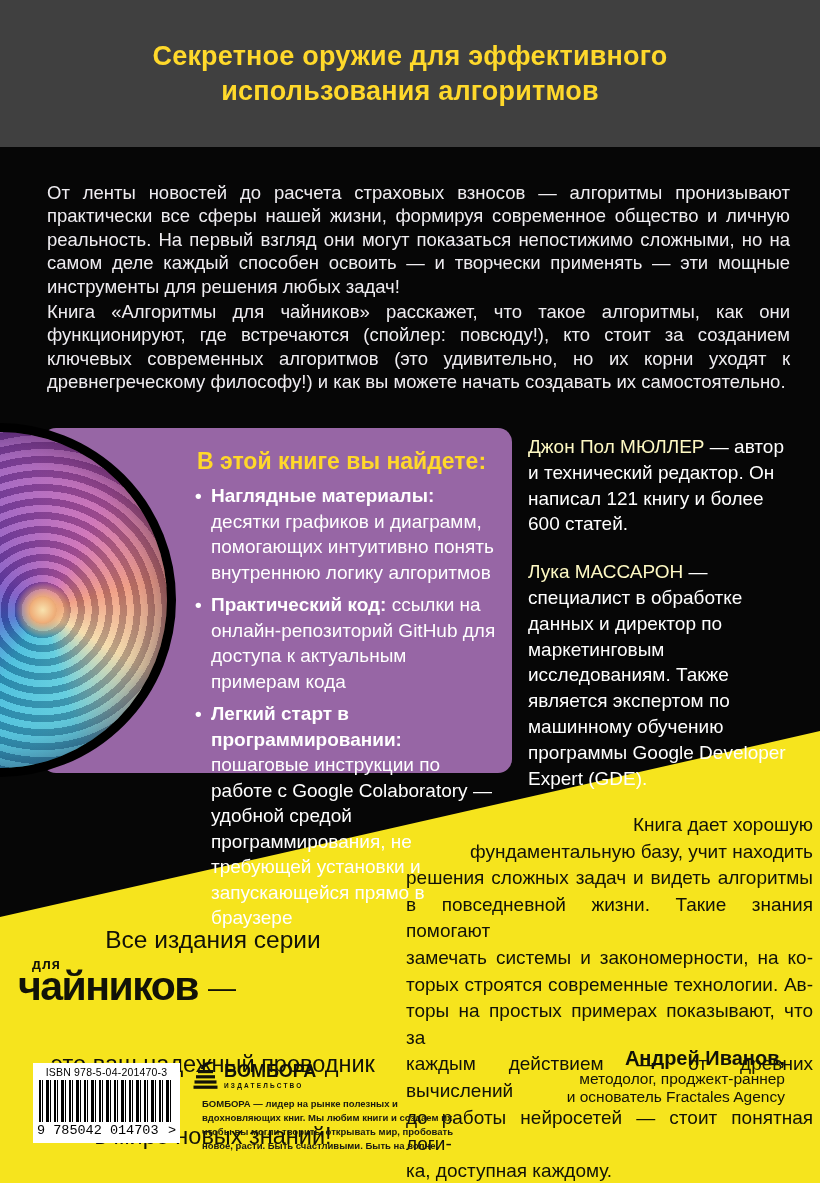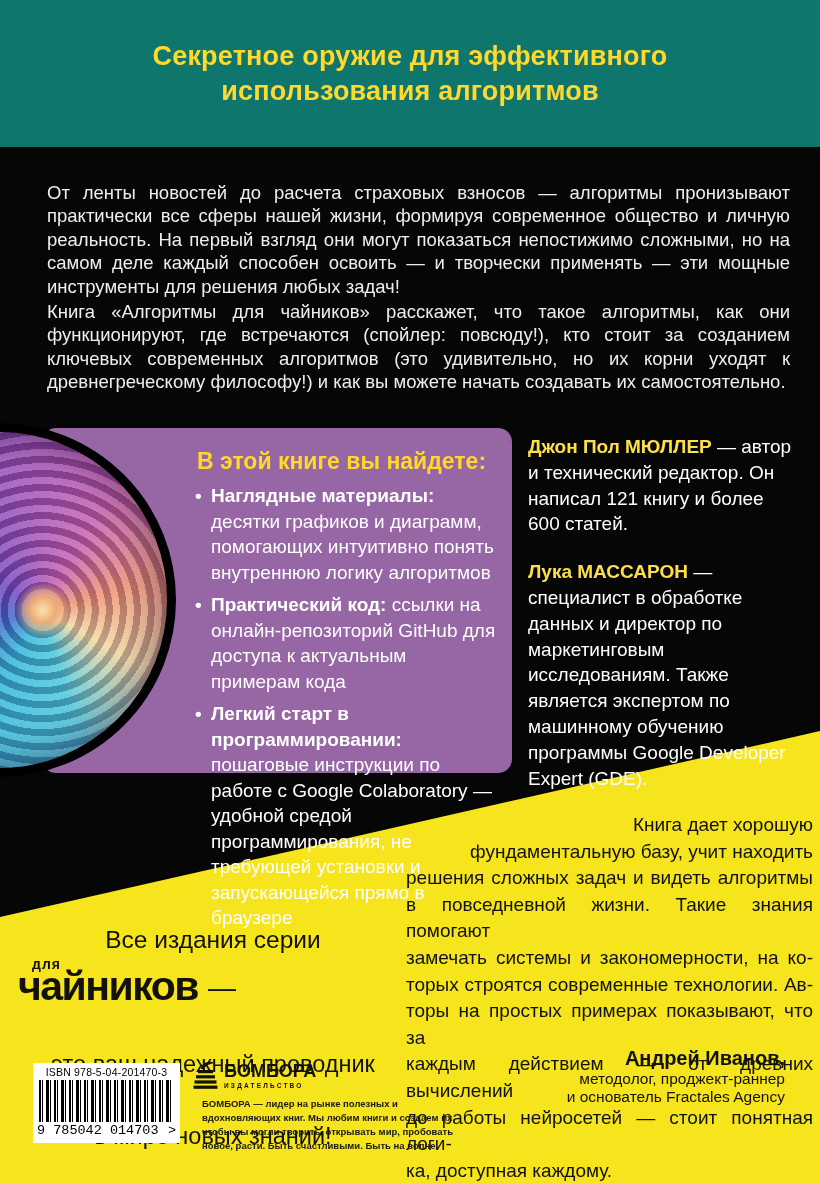--- a/index.html
+++ b/index.html
@@ -4,21 +4,21 @@
 <style>
   html,body{margin:0;padding:0;background:#000;}
   #cover{
     position:relative;width:820px;height:1183px;overflow:hidden;
     background:#060606;
     font-family:"Liberation Sans","DejaVu Sans",sans-serif;
   }
   
   .banner{
     position:absolute;left:0;top:0;width:820px;height:147px;
-    background:#0f766e;display:flex;align-items:center;justify-content:center;
+    background:#404040;display:flex;align-items:center;justify-content:center;
   }
   .banner-text{
     color:#ffd92b;font-weight:bold;font-size:27px;line-height:35px;
     text-align:center;width:700px;letter-spacing:.2px;
   }
   
   .intro-par{
     position:absolute;left:47px;width:743px;color:#efedf1;
     font-size:18.5px;line-height:23.4px;text-align:justify;
   }
@@ -48,21 +48,21 @@
     border-radius:50%;border:9px solid #000;
     background:
       radial-gradient(circle at 63% 53%, #f8e2ae 0%, #efae79 4.5%, rgba(239,174,121,0) 10%),
       repeating-radial-gradient(circle at 63% 53%, rgba(255,255,255,.16) 0 7px, rgba(25,10,50,.25) 7px 14px),
       conic-gradient(from 210deg at 63% 53%, #31b6d8, #3f66cc, #6f46be, #9a50b8, #c95fae, #ef8f72, #f3d8a0, #49c6da, #31b6d8);
     box-shadow:inset 0 0 40px rgba(20,0,50,.55);
   }
   
   .authors{position:absolute;left:528px;top:434px;width:268px;color:#fff;}
   .author-block{font-size:19px;line-height:25.8px;margin-bottom:22px;}
-  .author-name{color:#fde047;font-weight:bold;text-align:center;}
+  .author-name{color:#fef9c3;font-weight:normal;text-align:center;}
   
   .yellow-area{
     position:absolute;left:0;top:0;width:820px;height:1183px;
     background:#f6e41d;
     clip-path:polygon(0 917px,820px 731px,820px 1183px,0 1183px);
   }
   
   .quote{
     position:absolute;left:406px;top:812px;width:407px;
     color:#121208;font-size:19px;line-height:26.6px;

